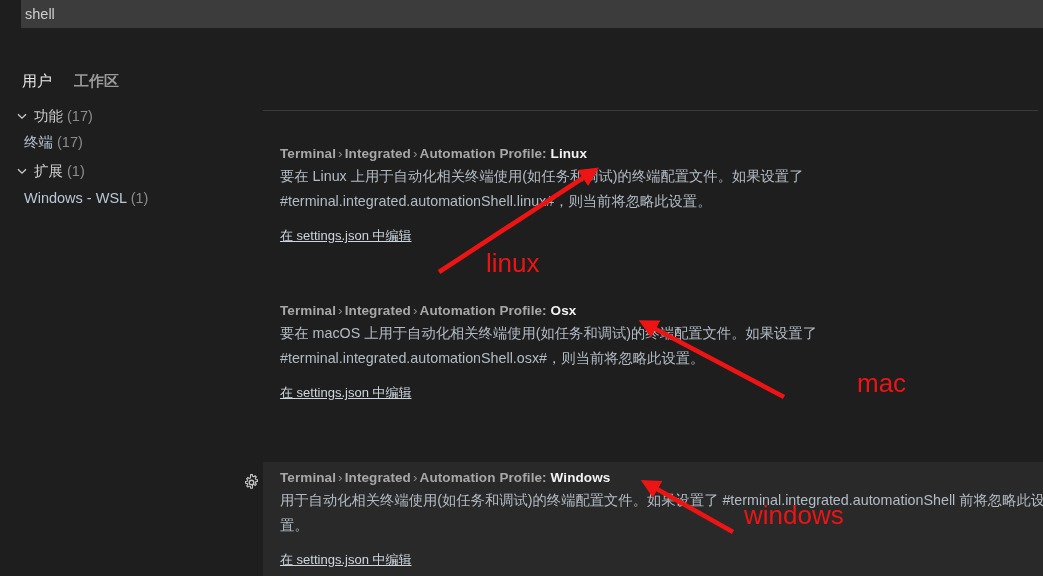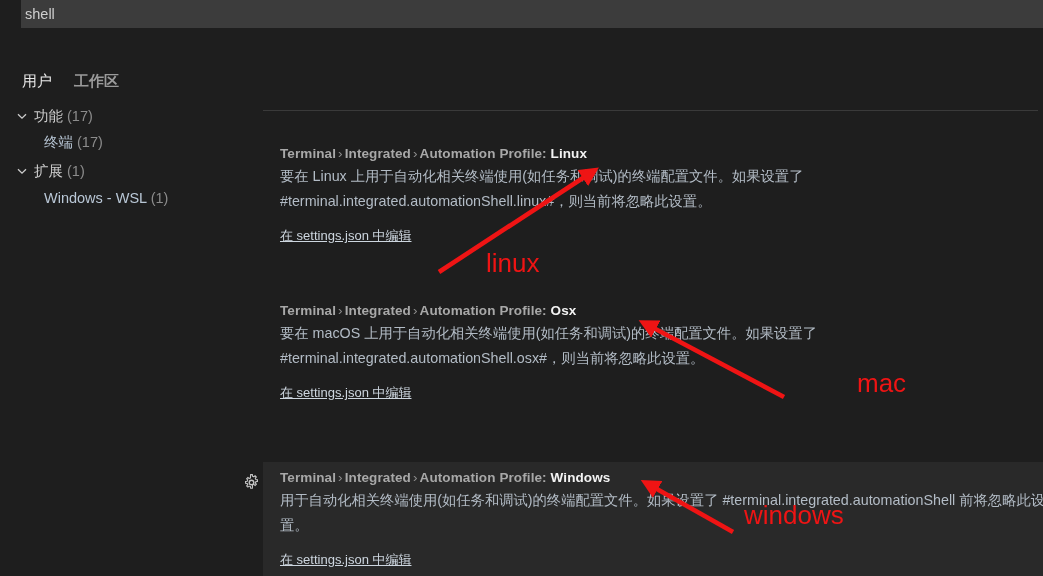--- a/index.html
+++ b/index.html
@@ -78,21 +78,21 @@
   }
   .tree-row .chev {
     width:16px; height:16px;
     margin-left:14px; margin-right:4px;
     flex:0 0 auto; position:relative;
     color:#cccccc;
   }
   .tree-row .chev svg { display:block; }
   .tree-label { color:#cccccc; }
   .tree-label .cnt { color:#8c8c8c; }
-  .tree-row.child { padding-left:44px; }
+  .tree-row.child { padding-left:24px; }
   .tree-row.child .tree-label { color:#b9c7d6; }
 
   
   .list { position:absolute; left:0; top:85px; width:1043px; height:481px; }
 
   .setting {
     position:absolute; left:263px;
     width:780px;
     padding:0 0 0 17px;
   }

